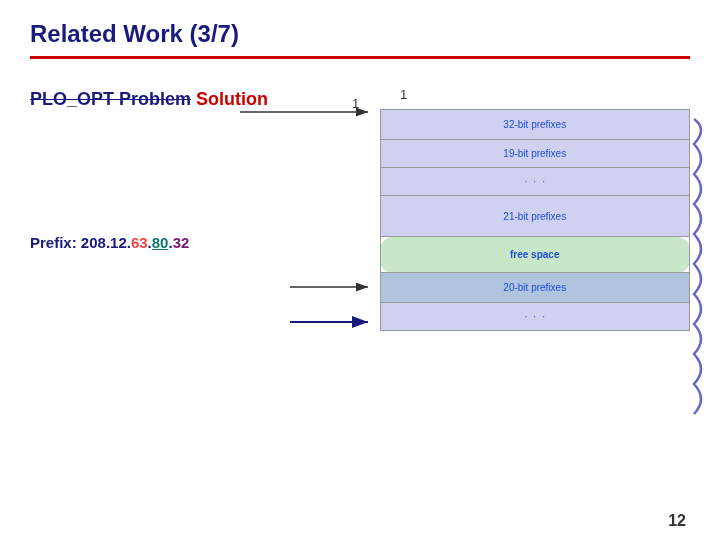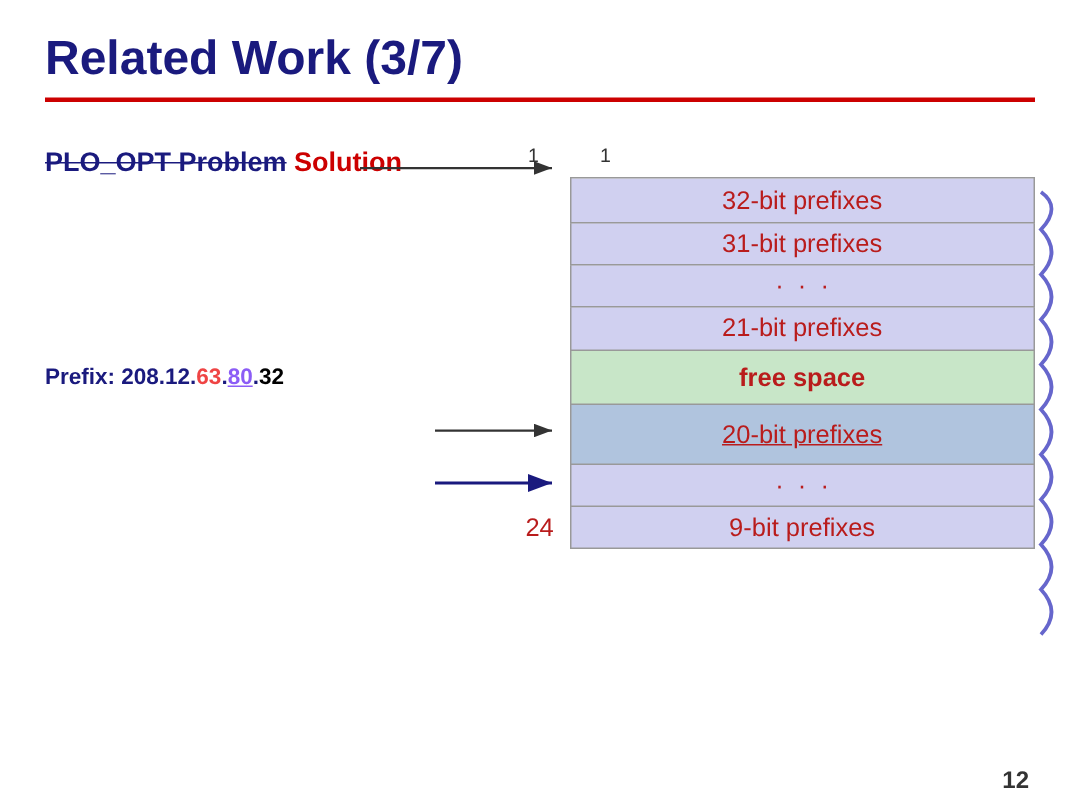--- a/index.html
+++ b/index.html
@@ -13,21 +13,21 @@
     }
 
     .slide {
       width: 720px;
       height: 540px;
       padding: 20px 30px 20px 30px;
       position: relative;
     }
 
     .title {
-      font-size: 32px;
+      font-size: 24px;
       font-weight: bold;
       color: #1a1a7e;
       margin-bottom: 8px;
       font-family: Arial, sans-serif;
     }
 
     .title-underline {
       border: none;
       border-top: 3px solid #c00;
       margin-bottom: 20px;
@@ -68,22 +68,22 @@
     .label-prefix {
       position: absolute;
       top: 155px;
       left: 0;
       font-size: 15px;
       font-weight: bold;
       color: #1a1a7e;
     }
 
     .label-prefix .highlight-63 { color: #ef4444; }
-    .label-prefix .highlight-80 { color: #8b5cf6; text-decoration: underline; }
-    .label-prefix .highlight-32 { color: #000000; }
+    .label-prefix .highlight-80 { color: #0f766e; text-decoration: underline; }
+    .label-prefix .highlight-32 { color: #701a75; }
 
     .label-freespace {
       position: absolute;
       top: 228px;
       left: 60px;
       font-size: 13px;
       color: #333;
     }
 
     
@@ -95,22 +95,22 @@
 
     .tbl {
       width: 100%;
       border-collapse: collapse;
       position: relative;
     }
 
     .tbl td {
       border: 1px solid #999;
       text-align: center;
-      font-size: 17px;
-      color: #b91c1c;
+      font-size: 10px;
+      color: #1d4ed8;
       padding: 0;
     }
 
     .row-number {
       width: 40px;
       border: none !important;
       background: transparent;
       font-size: 13px;
       color: #333;
       text-align: right;
@@ -119,23 +119,23 @@
     }
 
     .cell-label {
       font-size: 13px;
       padding: 3px 6px;
     }
 
     .row-32bit { background: #d0d0f0; height: 30px; }
     .row-31bit { background: #d0d0f0; height: 28px; }
     .row-dots  { background: #d0d0f0; height: 28px; color: #c00; font-size: 18px; }
-    .row-21bit { background: #d0d0f0; height: 29px; }
-    .row-free  { background: #c8e6c8; height: 36px; font-weight: bold; }
-    .row-20bit { background: #b0c4de; height: 40px; text-decoration: underline; }
+    .row-21bit { background: #d0d0f0; height: 41px; }
+    .row-free  { background: #c8e6c8; height: 36px; font-weight: bold; border-radius: 13px; }
+    .row-20bit { background: #b0c4de; height: 30px; }
     .row-dots2 { background: #d0d0f0; height: 28px; color: #c00; font-size: 18px; }
     .row-9bit  { background: #d0d0f0; height: 28px; }
     .row-8bit  { background: #d0d0f0; height: 28px; }
 
     
     .page-number {
       position: absolute;
       bottom: 10px;
       right: 34px;
       font-size: 16px;
@@ -179,45 +179,41 @@
       <div style="position:absolute; top:-22px; left: 60px; font-size:13px; color:#333;">1</div>
 
       <table class="tbl">
         <tbody>
           <tr>
             <td class="row-number"></td>
             <td class="cell-label row-32bit">32-bit prefixes</td>
           </tr>
           <tr>
             <td class="row-number"></td>
-            <td class="cell-label row-31bit">31-bit prefixes</td>
+            <td class="cell-label row-31bit">19-bit prefixes</td>
           </tr>
           <tr>
             <td class="row-number"></td>
             <td class="cell-label row-dots">·&nbsp;&nbsp;·&nbsp;&nbsp;·</td>
           </tr>
           <tr>
             <td class="row-number"></td>
             <td class="cell-label row-21bit">21-bit prefixes</td>
           </tr>
           <tr>
             <td class="row-number"></td>
             <td class="cell-label row-free">free space</td>
           </tr>
           <tr>
             <td class="row-number"></td>
             <td class="cell-label row-20bit">20-bit prefixes</td>
           </tr>
           <tr>
             <td class="row-number"></td>
             <td class="cell-label row-dots2">·&nbsp;&nbsp;·&nbsp;&nbsp;·</td>
-          </tr>
-          <tr>
-            <td class="row-number">24</td>
-            <td class="cell-label row-9bit">9-bit prefixes</td>
           </tr>
         </tbody>
       </table>
 
       <svg class="coil-svg" width="22" height="310" style="position:absolute; right:-22px; top:0;">
         <path d="M4,10 Q18,20 4,35 Q18,50 4,65 Q18,80 4,95 Q18,110 4,125 Q18,140 4,155 Q18,170 4,185 Q18,200 4,215 Q18,230 4,245 Q18,260 4,275 Q18,290 4,305" fill="none" stroke="#6666cc" stroke-width="2.5"></path>
       </svg>
 
     </div>
   </div>

